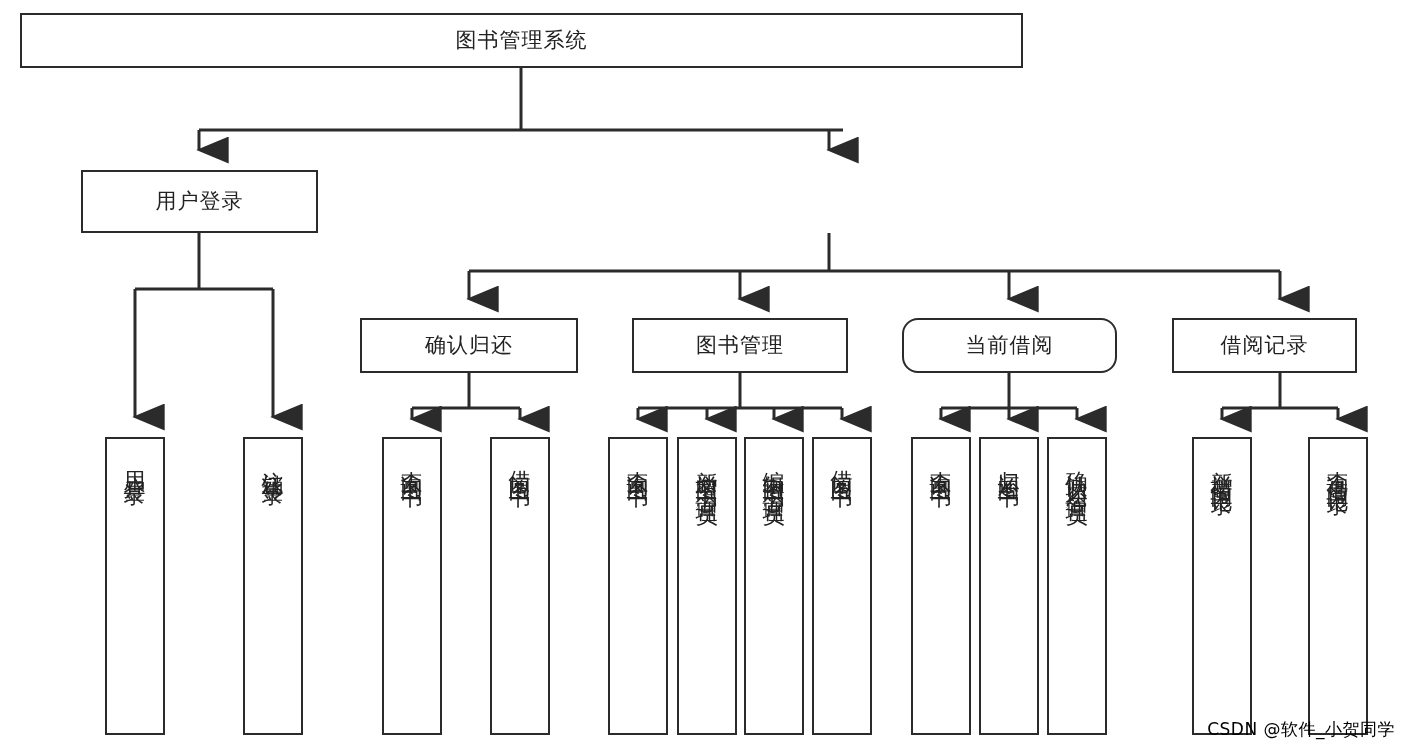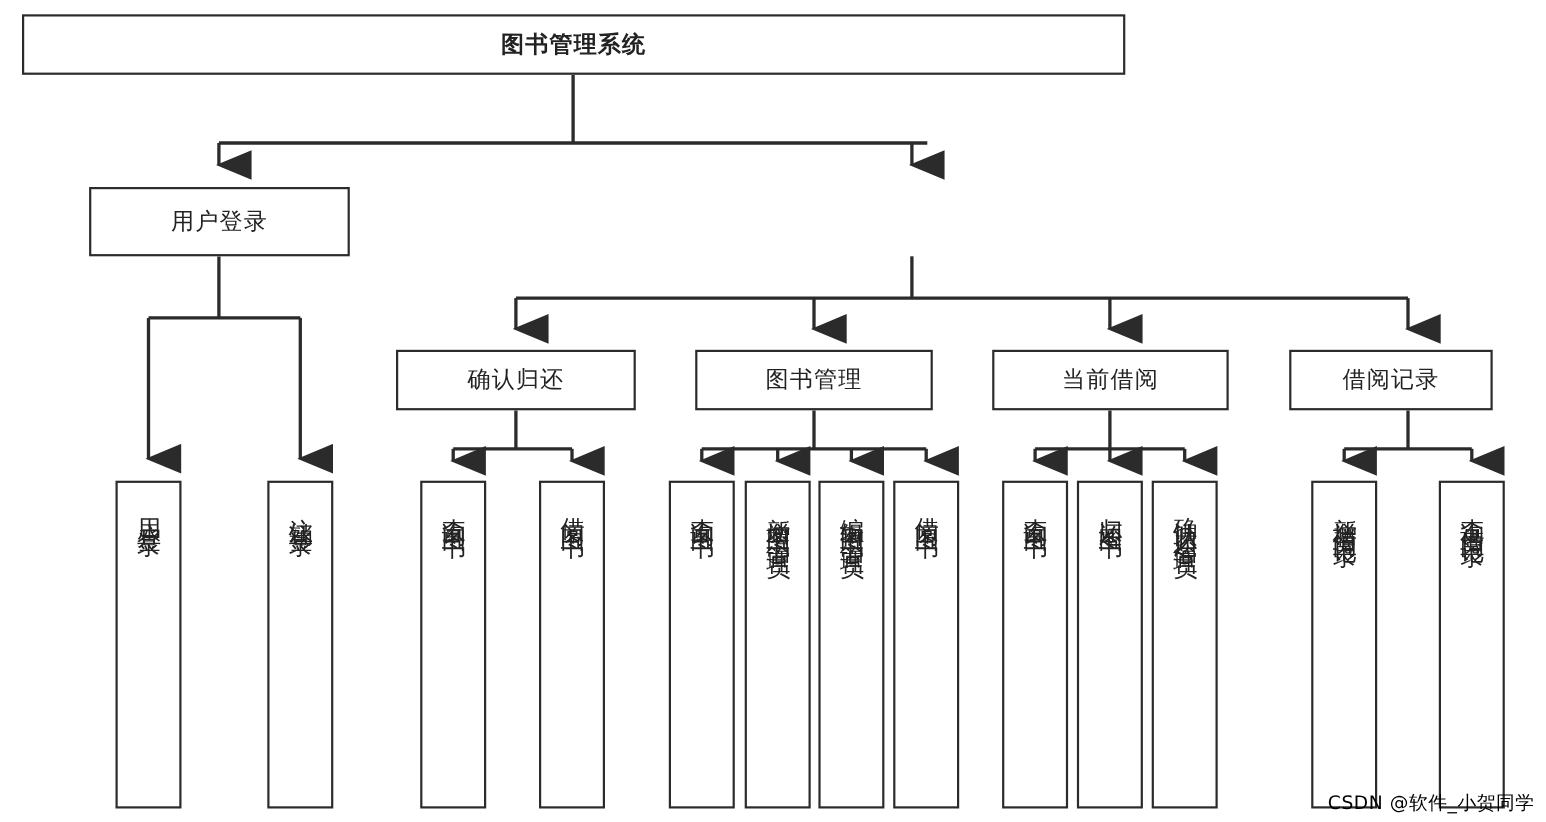--- a/index.html
+++ b/index.html
@@ -117,35 +117,35 @@
       <path d="M1009,408 L1009,419" marker-end="url(#arw)"></path>
       <path d="M1077,408 L1077,419" marker-end="url(#arw)"></path>
 
       <path d="M1280,373 L1280,408"></path>
       <path d="M1222,408 L1338,408"></path>
       <path d="M1222,408 L1222,419" marker-end="url(#arw)"></path>
       <path d="M1338,408 L1338,419" marker-end="url(#arw)"></path>
     </g>
   </svg>
 
-  <div class="node h root" style="left:20px;top:13px;width:1003px;height:55px;font-weight:bold;">
+  <div class="node h root" style="left:20px;top:13px;width:1003px;height:55px;">
     <span class="txt">图书管理系统</span>
   </div>
 
   <div class="node h" style="left:81px;top:170px;width:237px;height:63px;">
     <span class="txt">用户登录</span>
   </div>
 
   <div class="node h" style="left:360px;top:318px;width:218px;height:55px;">
     <span class="txt">确认归还</span>
   </div>
   <div class="node h" style="left:632px;top:318px;width:216px;height:55px;">
     <span class="txt">图书管理</span>
   </div>
-  <div class="node h" style="left:902px;top:318px;width:215px;height:55px;">
+  <div class="node h" style="left:902px;top:318px;width:215px;height:55px;border-radius:16px;">
     <span class="txt">当前借阅</span>
   </div>
   <div class="node h" style="left:1172px;top:318px;width:185px;height:55px;">
     <span class="txt">借阅记录</span>
   </div>
 
   <div class="node v" style="left:105px;top:437px;width:60px;height:298px;">
     <span class="txt">用户登录</span>
   </div>
   <div class="node v" style="left:243px;top:437px;width:60px;height:298px;">

